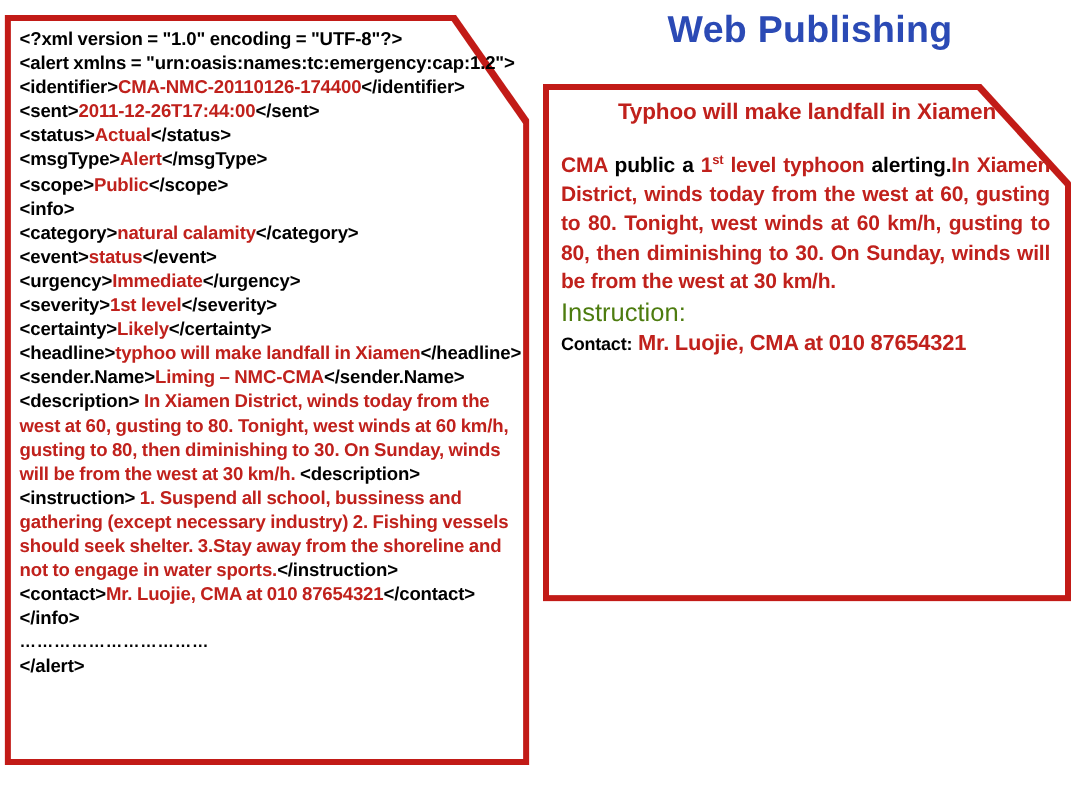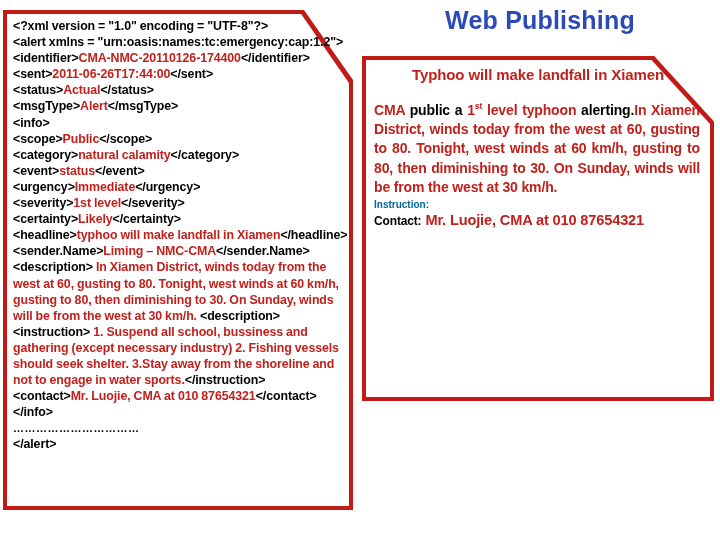--- a/index.html
+++ b/index.html
@@ -119,23 +119,23 @@
     line-height: 19.4px;
     font-weight: bold;
     color: #c0211c;
     text-align: justify;
     padding-right: 8px;
     letter-spacing: -0.15px;
   }
   #alert-desc .k { color: #000000; }
   #alert-desc sup { font-size: 0.62em; vertical-align: super; }
   #instruction-label {
-    font-size: 10px;
-    font-weight: bold;
-    color: #0369a1;
+    font-size: 17px;
+    font-weight: normal;
+    color: #4d7c0f;
     margin-top: 1px;
   }
   ol#instruction-list {
     margin: 1px 0 0 0;
     padding-left: 24px;
     font-size: 14.6px;
     line-height: 19.4px;
     font-weight: bold;
     color: #c0211c;
     letter-spacing: -0.15px;
@@ -162,25 +162,25 @@
 <body>
 
 <div id="xml-panel">
   <div class="frame"></div>
   <div class="frame-inner"></div>
 
   <div id="xml-code">
     <span class="line"><span>&lt;?xml version = "1.0" encoding = "UTF-8"?&gt;</span></span>
     <span class="line"><span>&lt;alert xmlns = "urn:oasis:names:tc:emergency:cap:1.2"&gt;</span></span>
     <span class="line"><span>&lt;identifier&gt;</span><span class="v">CMA-NMC-20110126-174400</span><span>&lt;/identifier&gt;</span></span>
-    <span class="line"><span>&lt;sent&gt;</span><span class="v">2011-06-26T17:44:00</span><span>&lt;/sent&gt;</span></span>
+    <span class="line"><span>&lt;sent&gt;</span><span class="v">2011-12-26T17:44:00</span><span>&lt;/sent&gt;</span></span>
     <span class="line"><span>&lt;status&gt;</span><span class="v">Actual</span><span>&lt;/status&gt;</span></span>
     <span class="line"><span>&lt;msgType&gt;</span><span class="v">Alert</span><span>&lt;/msgType&gt;</span></span>
+    <span class="line"><span>&lt;scope&gt;</span><span class="v">Public</span><span>&lt;/scope&gt;</span></span>
     <span class="line"><span>&lt;info&gt;</span></span>
-    <span class="line"><span>&lt;scope&gt;</span><span class="v">Public</span><span>&lt;/scope&gt;</span></span>
     <span class="line"><span>&lt;category&gt;</span><span class="v">natural calamity</span><span>&lt;/category&gt;</span></span>
     <span class="line"><span>&lt;event&gt;</span><span class="v">status</span><span>&lt;/event&gt;</span></span>
     <span class="line"><span>&lt;urgency&gt;</span><span class="v">Immediate</span><span>&lt;/urgency&gt;</span></span>
     <span class="line"><span>&lt;severity&gt;</span><span class="v">1st level</span><span>&lt;/severity&gt;</span></span>
     <span class="line"><span>&lt;certainty&gt;</span><span class="v">Likely</span><span>&lt;/certainty&gt;</span></span>
     <span class="line"><span>&lt;headline&gt;</span><span class="v">typhoo will make landfall in Xiamen</span><span>&lt;/headline&gt;</span></span>
     <span class="line"><span>&lt;sender.Name&gt;</span><span class="v">Liming – NMC-CMA</span><span>&lt;/sender.Name&gt;</span></span>
 
     <div class="flow"><span>&lt;description&gt;</span><span class="v"> In Xiamen District, winds today from the west at 60, gusting to 80. Tonight, west winds at 60 km/h, gusting to 80, then diminishing to 30. On Sunday, winds will be from the west at 30 km/h. </span><span>&lt;description&gt;</span></div>
 

